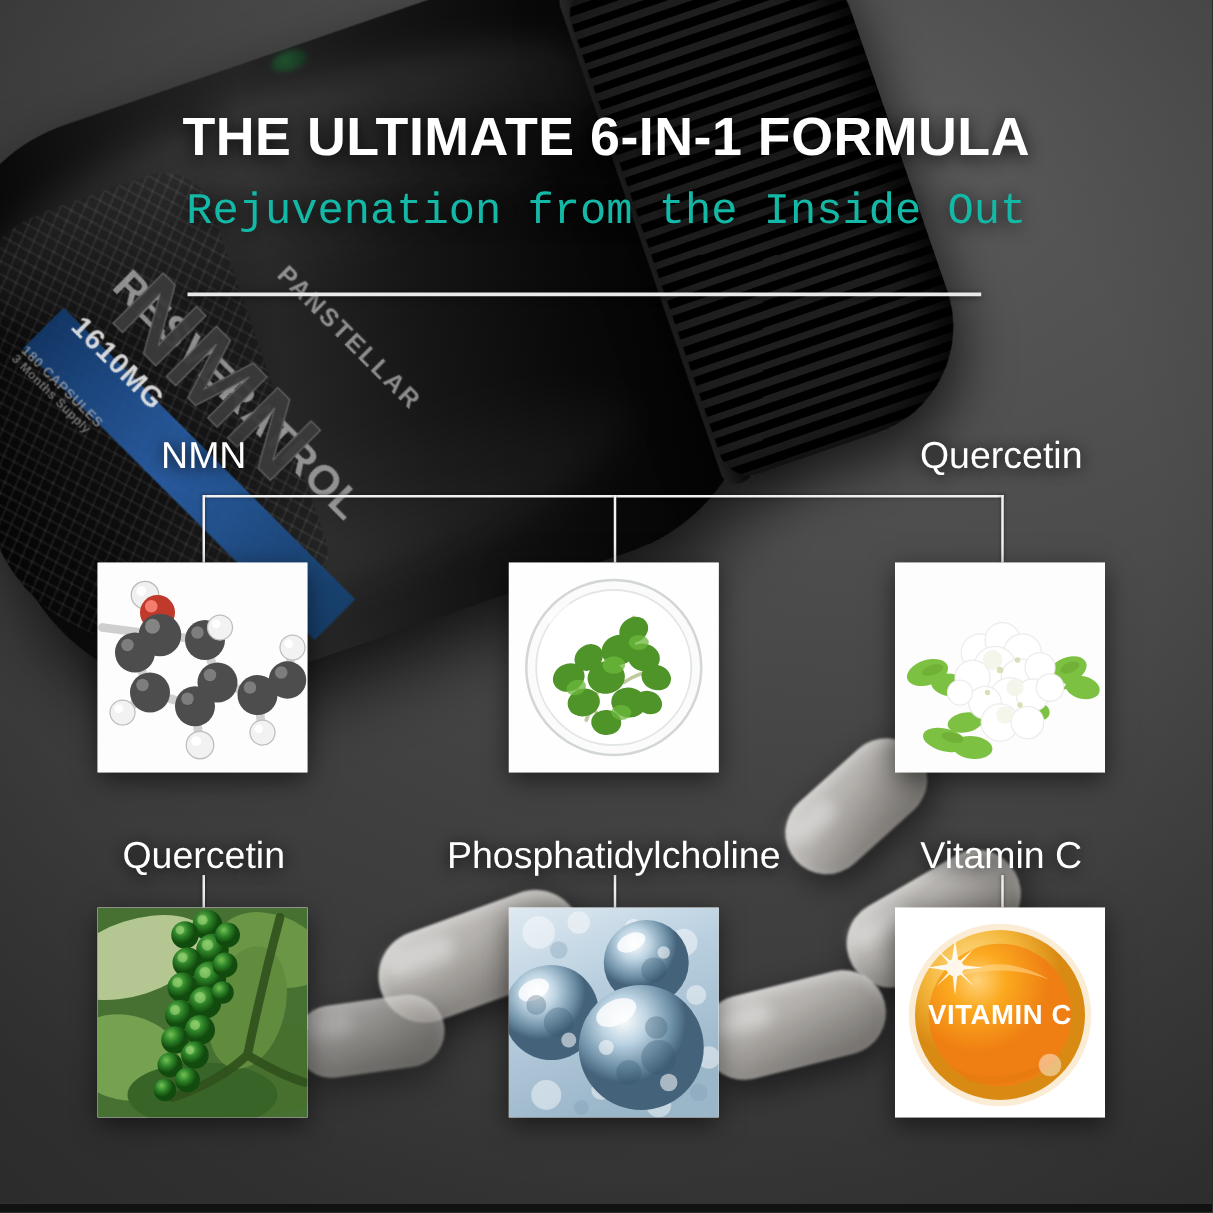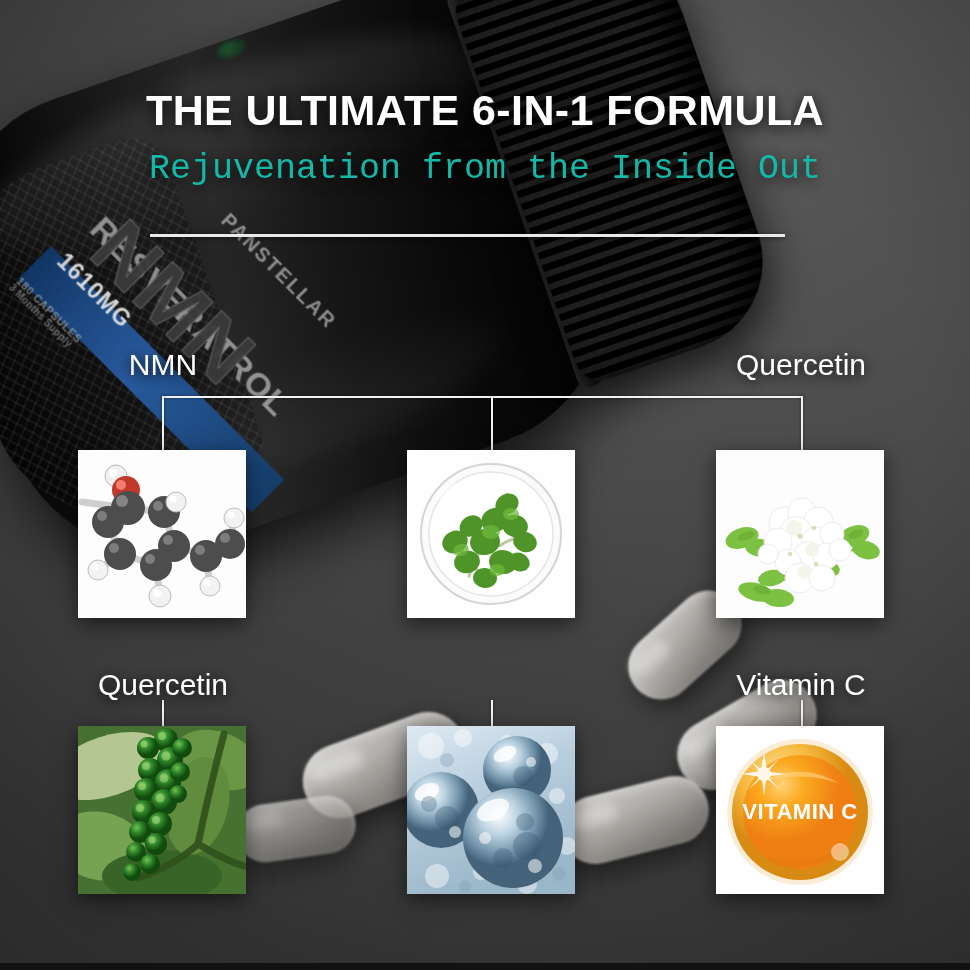--- a/index.html
+++ b/index.html
@@ -167,20 +167,21 @@
   <div class="conn conn-v-a"></div>
   <div class="conn conn-v-b"></div>
   <div class="conn conn-v-c"></div>
   <div class="conn conn-v-d"></div>
   <div class="conn conn-v-e"></div>
   <div class="conn conn-v-f"></div>
 
   <div class="ing-label lab1">NMN</div>
   <div class="ing-label lab3">Quercetin</div>
   <div class="ing-label lab4">Quercetin</div>
+  <div class="ing-label lab5">Phosphatidylcholine</div>
   <div class="ing-label lab6">Vitamin C</div>
 
   <div class="tile t1">
     <svg viewBox="0 0 168 168">
       <rect width="168" height="168" fill="#fdfdfd"></rect>
       <g stroke="#cfcfcf" stroke-width="7" stroke-linecap="round">
         <line x1="38" y1="26" x2="48" y2="40"></line>
         <line x1="48" y1="40" x2="50" y2="58"></line>
         <line x1="50" y1="58" x2="30" y2="72"></line>
         <line x1="50" y1="58" x2="86" y2="62"></line>

